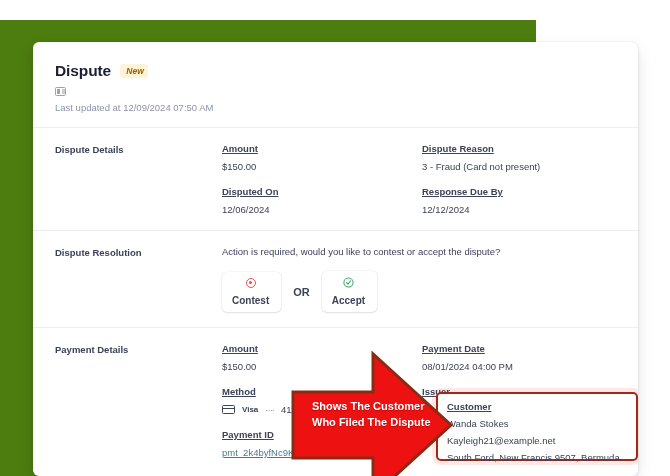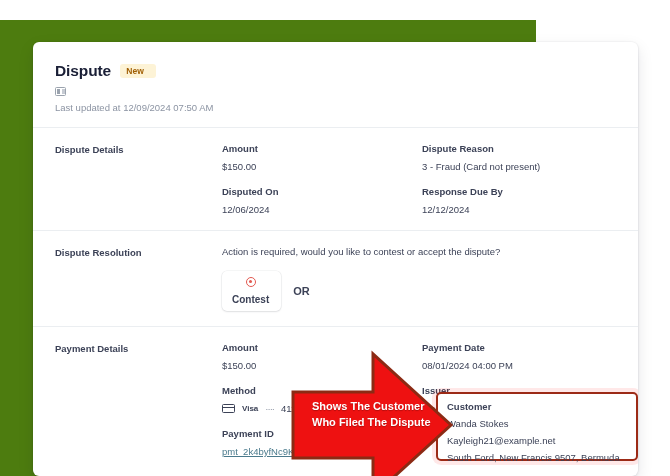--- a/index.html
+++ b/index.html
@@ -30,21 +30,21 @@
   
   .card-header { padding: 20px 22px 14px 22px; }
   .title-row { display: flex; align-items: center; gap: 9px; }
   .title {
     font-size: 15.5px; font-weight: bold; color: #1a1f36;
     letter-spacing: -0.1px;
   }
   .badge {
     font-size: 8.5px; font-weight: bold; color: #a05e03;
     background: #fdf3d6; border-radius: 3px;
-    padding: 2px 12px 2px 6px; letter-spacing: 0.1px;
+    padding: 2px 4px 2px 6px; letter-spacing: 0.1px; font-style: italic;
   }
   .id-row { display: flex; align-items: center; gap: 6px; margin-top: 7px; }
   .id-icon {
     width: 11px; height: 9px; border: 1px solid #9ba3ae;
     border-radius: 1.5px; position: relative; flex: none;
   }
   .id-icon::before {
     content: ""; position: absolute; left: 1px; top: 1px;
     width: 3px; height: 5px; background: #9ba3ae;
   }
@@ -61,21 +61,21 @@
   .sec-label {
     width: 167px; flex: none;
     font-size: 9.5px; font-weight: bold; color: #3c4257;
     padding-top: 1px;
   }
   .sec-body { flex: 1; display: flex; }
   .col { flex: 1; }
   .col.right { padding-left: 6px; }
   .field { margin-bottom: 14px; }
   .field:last-child { margin-bottom: 0; }
-  .f-label { font-size: 9.5px; font-weight: bold; color: #3c4257; }
+  .f-label { font-size: 9.5px; font-weight: bold; color: #3c4257; text-decoration: underline; }
   .f-value { font-size: 9.5px; color: #3c4257; margin-top: 7px; }
 
   .prompt { font-size: 9.5px; color: #3c4257; }
 
   
   .choice-row { display: flex; align-items: center; gap: 12px; margin-top: 14px; }
   .cbtn {
     display: flex; align-items: center; gap: 7px;
     background: #ffffff; border-radius: 5px;
     padding: 6px 12px 6px 10px;
@@ -199,20 +199,29 @@
       <div class="sec-label">Dispute Resolution</div>
       <div class="sec-body">
         <div style="flex:1">
           <div class="prompt">Action is required, would you like to contest or accept the dispute?</div>
           <div class="choice-row">
             <div class="cbtn">
               <span class="ic-contest"></span>
               <span>Contest</span>
             </div>
             <span class="or">OR</span>
+            <div class="cbtn">
+              <span class="ic-accept">
+                <svg viewBox="0 0 16 16" width="11" height="11">
+                  <circle cx="8" cy="8" r="6.7" fill="none" stroke="#3fa46a" stroke-width="1.5"></circle>
+                  <path d="M5 8.2 L7.2 10.4 L11.2 5.4" fill="none" stroke="#3fa46a" stroke-width="1.5" stroke-linecap="round" stroke-linejoin="round"></path>
+                </svg>
+              </span>
+              <span>Accept</span>
+            </div>
           </div>
         </div>
       </div>
     </div>
 
     <div class="divider"></div>
 
     <div class="section">
       <div class="sec-label">Payment Details</div>
       <div class="sec-body">

